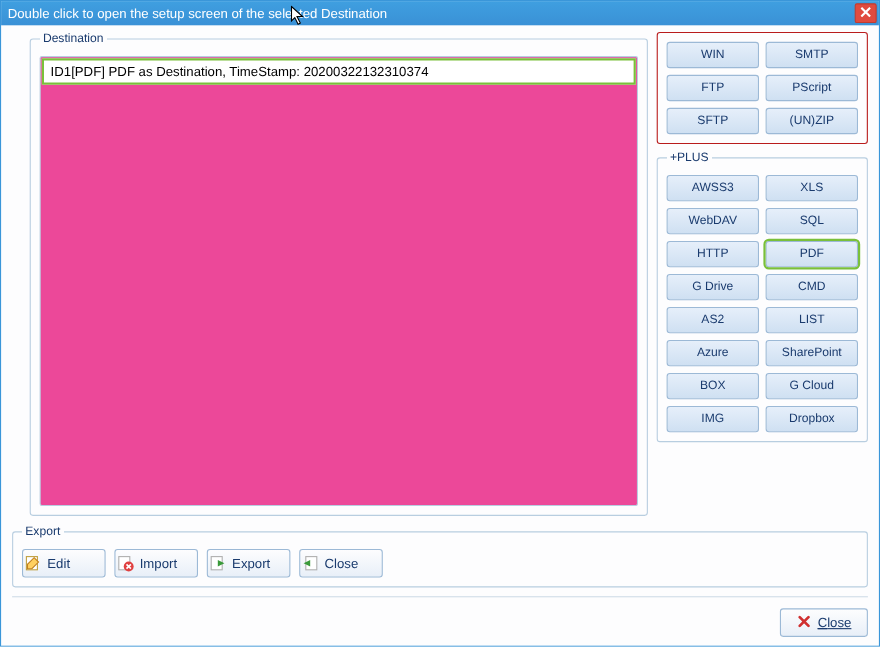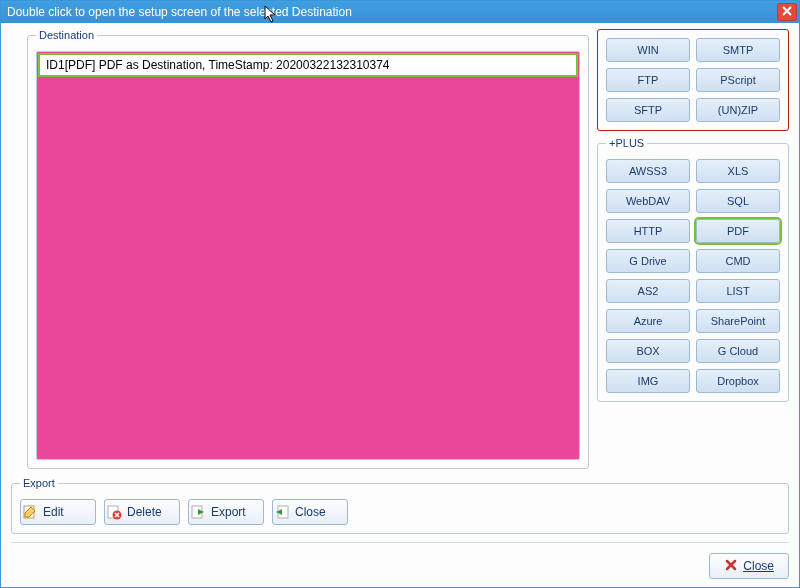--- a/index.html
+++ b/index.html
@@ -251,21 +251,21 @@
           <span>Edit</span>
         </button>
         <button class="action-btn">
           <span class="icon">
             <svg viewBox="0 0 16 16">
                 <rect x="2" y="2" width="10" height="12" fill="#fff" stroke="#b0b0b0"></rect>
                 <circle cx="11" cy="11" r="4.5" fill="#e04040"></circle>
                 <path d="M9 9 L13 13 M13 9 L9 13" stroke="#fff" stroke-width="1.5"></path>
               </svg>
           </span>
-          <span>Delete</span>
+          <span>Import</span>
         </button>
         <button class="action-btn">
           <span class="icon">
             <svg viewBox="0 0 16 16">
                 <rect x="2" y="2" width="10" height="12" fill="#fff" stroke="#b0b0b0"></rect>
                 <path d="M8 5 L14 8 L8 11 Z" fill="#3a9a3a"></path>
               </svg>
           </span>
           <span>Export</span>
         </button>

